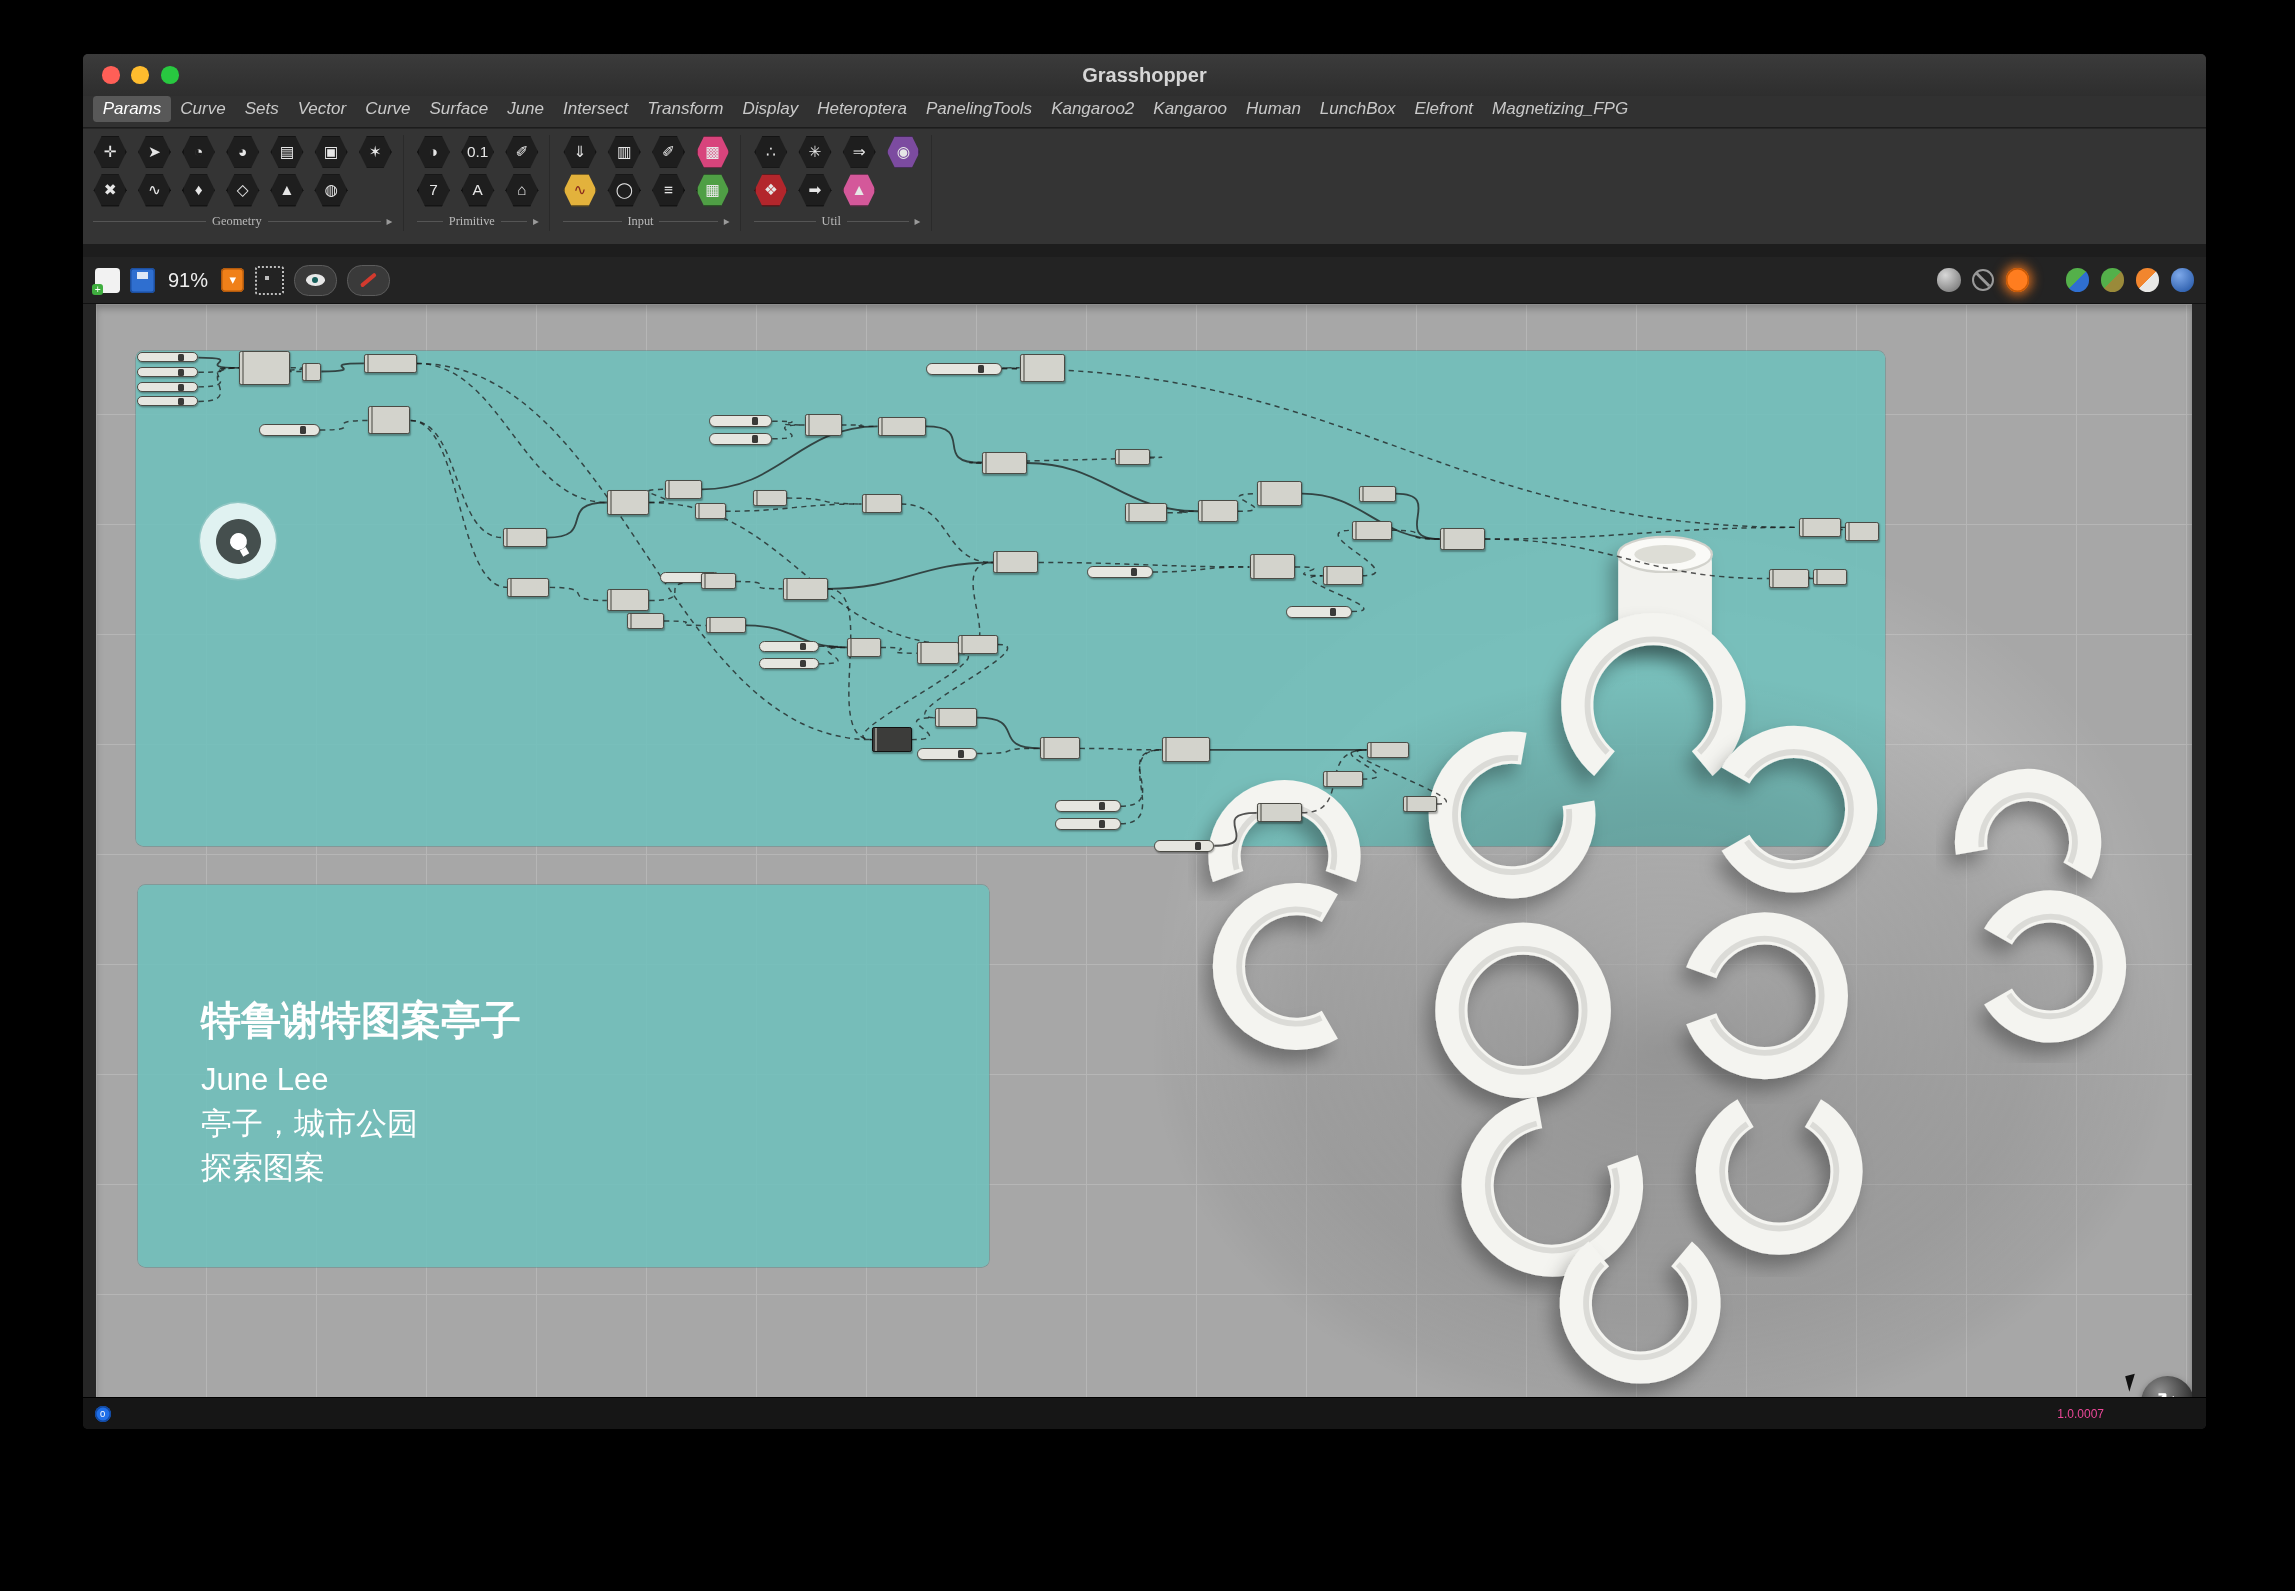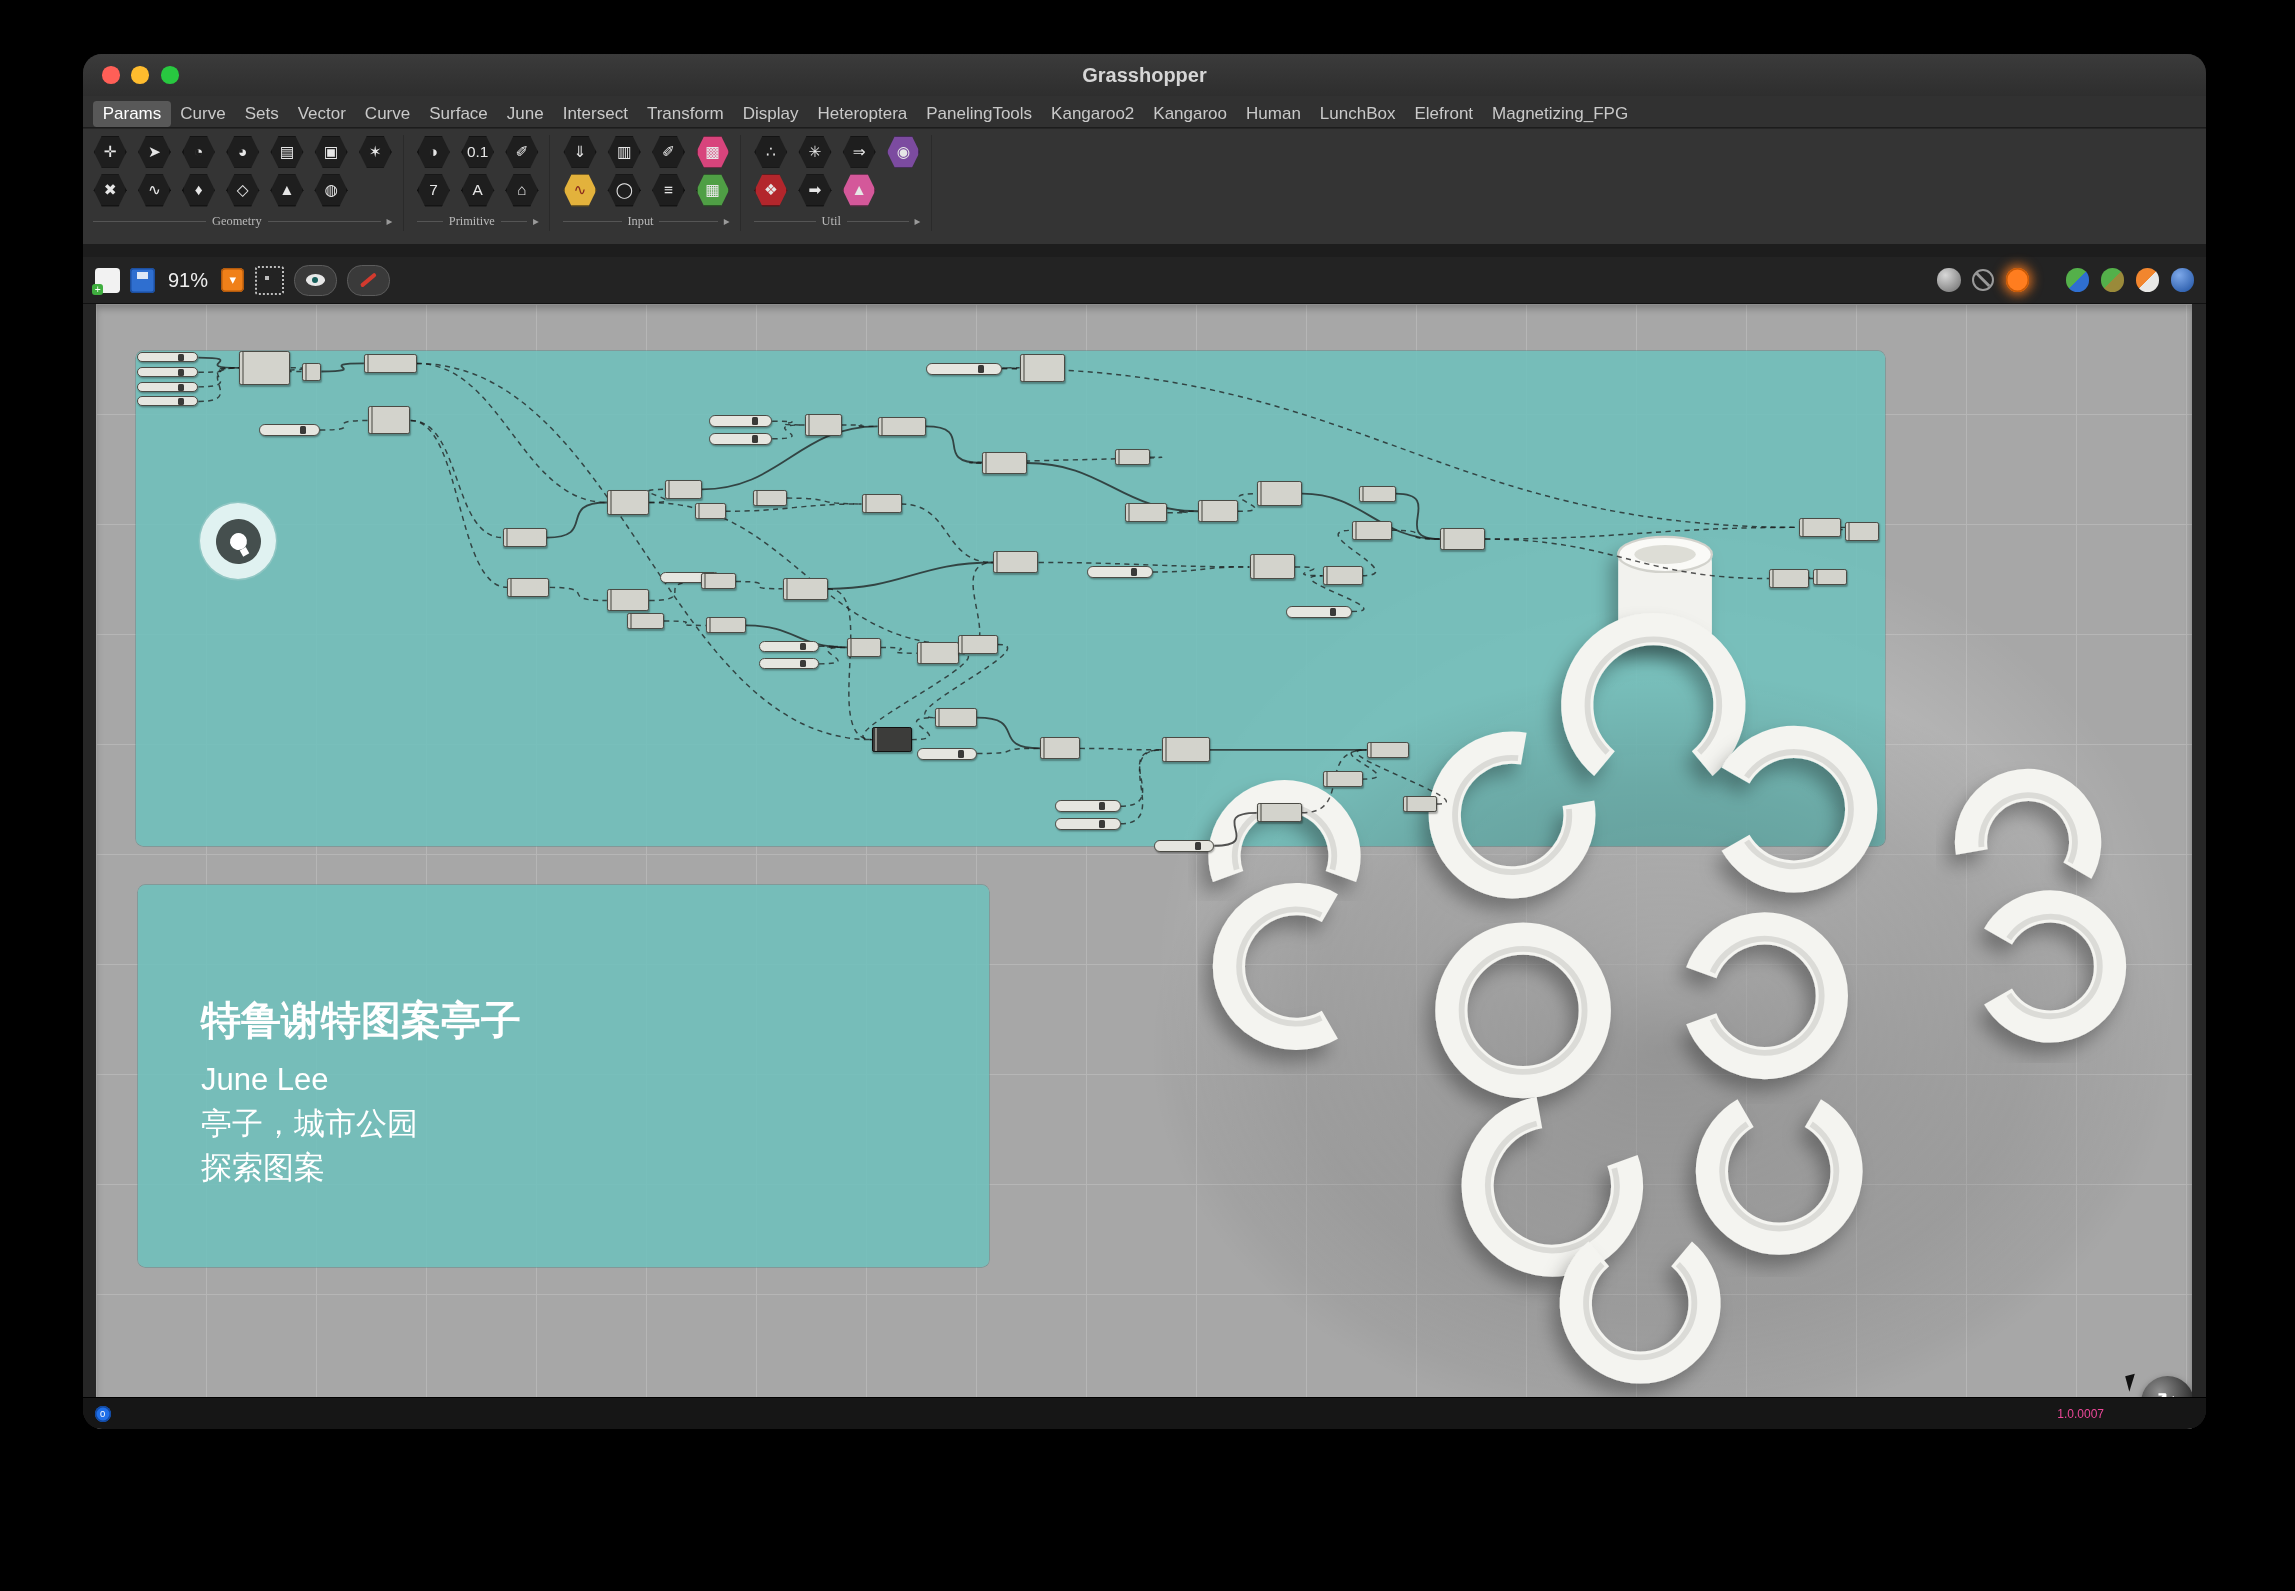--- a/index.html
+++ b/index.html
@@ -1,28 +1,28 @@
 <!DOCTYPE html>
 <html style="font-size:11.7px"><head>
 <meta charset="utf-8">
 <style>
   html,body{margin:0;padding:0;background:#000;}
   #page{position:relative;width:2295px;height:1591px;background:#000;overflow:hidden;
         font-family:"Liberation Sans",sans-serif;}
   
   #win{position:absolute;left:83px;top:54px;width:2123px;height:1375px;background:#262626;
-       border-radius:19px;overflow:hidden;box-shadow:0 14.6px 44px rgba(0,0,0,.8);}
+       border-radius:5px;overflow:hidden;box-shadow:0 14.6px 44px rgba(0,0,0,.8);}
   #titlebar{position:absolute;left:0;top:0;width:100%;height:42px;
             background:linear-gradient(#3b3b3b,#2e2e2e);border-bottom:0.7px solid #141414;}
   .light{position:absolute;top:12.4px;width:17.6px;height:17.6px;border-radius:50%;}
   #title{position:absolute;left:0;right:0;top:0;height:42px;line-height:42px;text-align:center;
          color:#d6d6d6;font-size:20px;font-weight:bold;}
   
   #menubar{position:absolute;left:0;top:42px;width:100%;height:32px;background:#313131;
-           border-bottom:0.7px solid #1c1c1c;display:flex;align-items:flex-end;padding-left:10.2px;box-sizing:border-box;}
+           border-bottom:0.7px solid #1c1c1c;display:flex;align-items:flex-start;padding-left:10.2px;box-sizing:border-box;font-style:italic;}
   .tab{color:#c9c9c9;font-size:17px;padding:2.9px 9.5px;border-radius:3.7px;white-space:nowrap;}
   .tab.active{background:#585858;color:#fff;}
   
   #palette{position:absolute;left:0;top:75px;width:100%;height:116px;background:#343434;
            border-bottom:0.7px solid #151515;display:flex;align-items:flex-start;padding:5.9px 0 0 10.2px;box-sizing:border-box;}
   .pgroup{display:flex;flex-direction:column;margin-right:13px;border-right:0.7px solid #2a2a2a;padding-right:10.2px;}
   .prow{display:flex;gap:10.2px;margin-bottom:4.4px;height:34px;align-items:center;}
   .picon{width:34px;height:34px;display:flex;align-items:center;justify-content:center;
          clip-path:polygon(25% 3%,75% 3%,98% 50%,75% 97%,25% 97%,2% 50%);
          background:#1e1e1e;color:#e6e6e6;font-size:15.4px;box-shadow:inset 0 0 0 1.5px #0a0a0a;}

